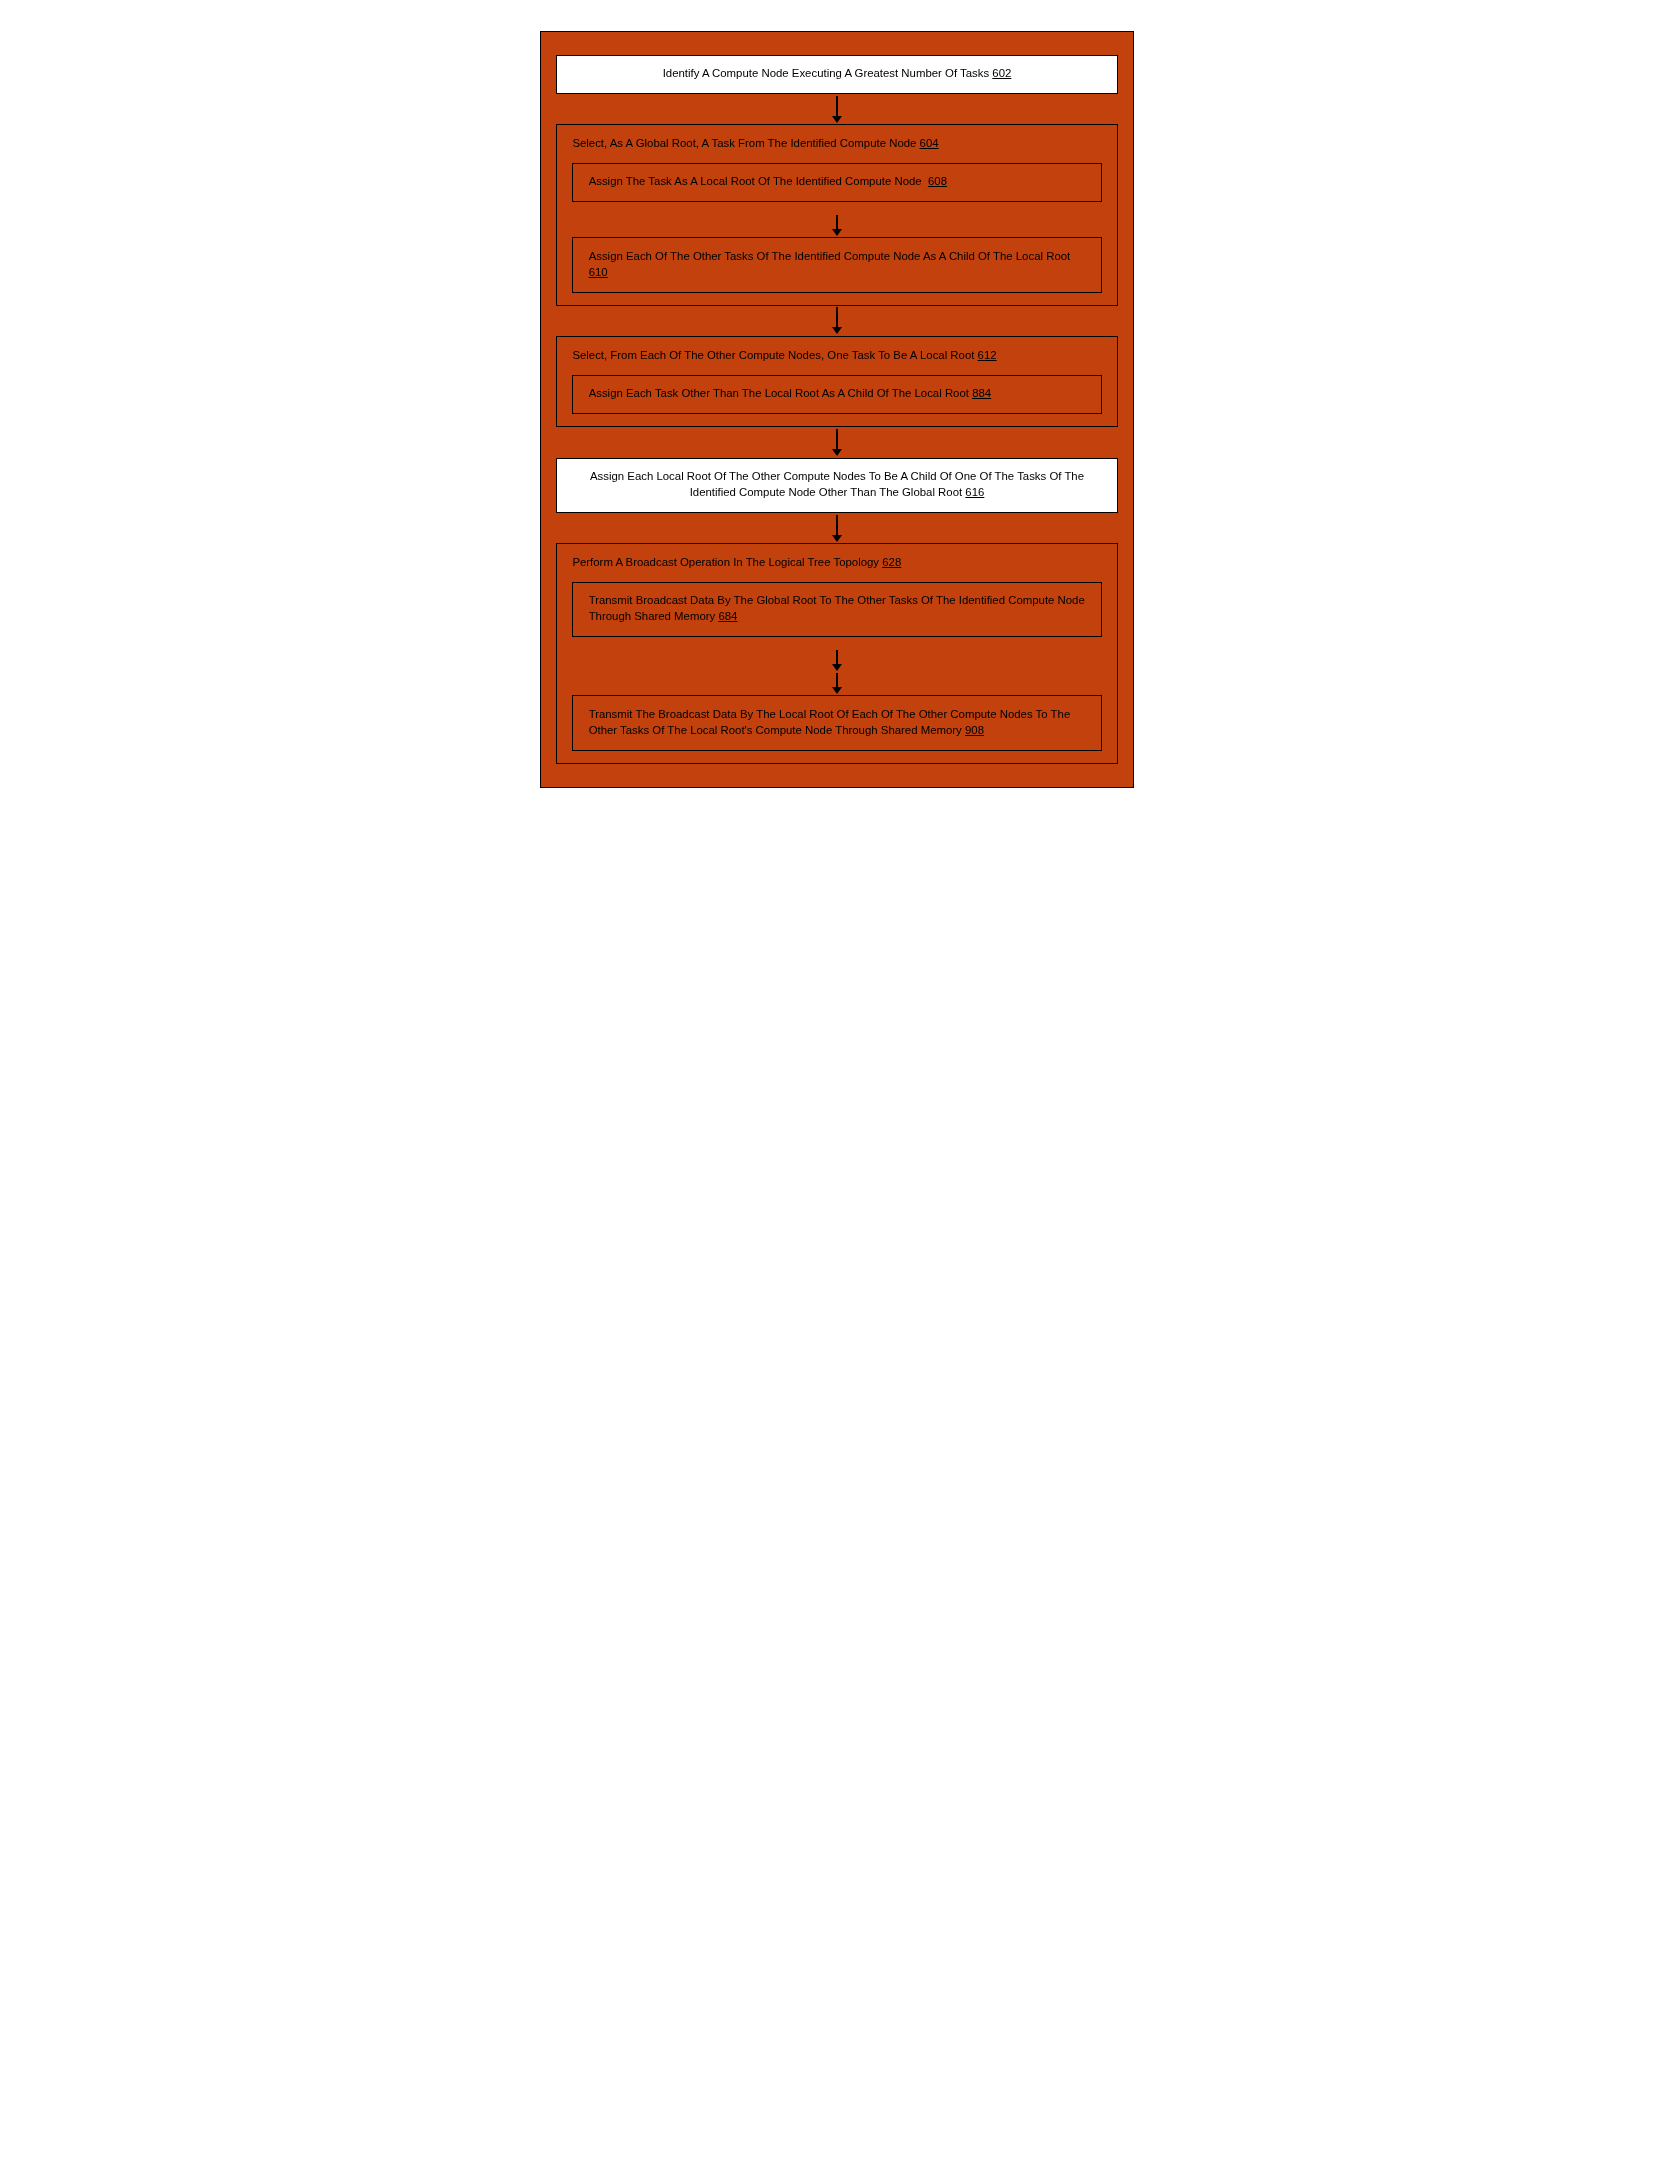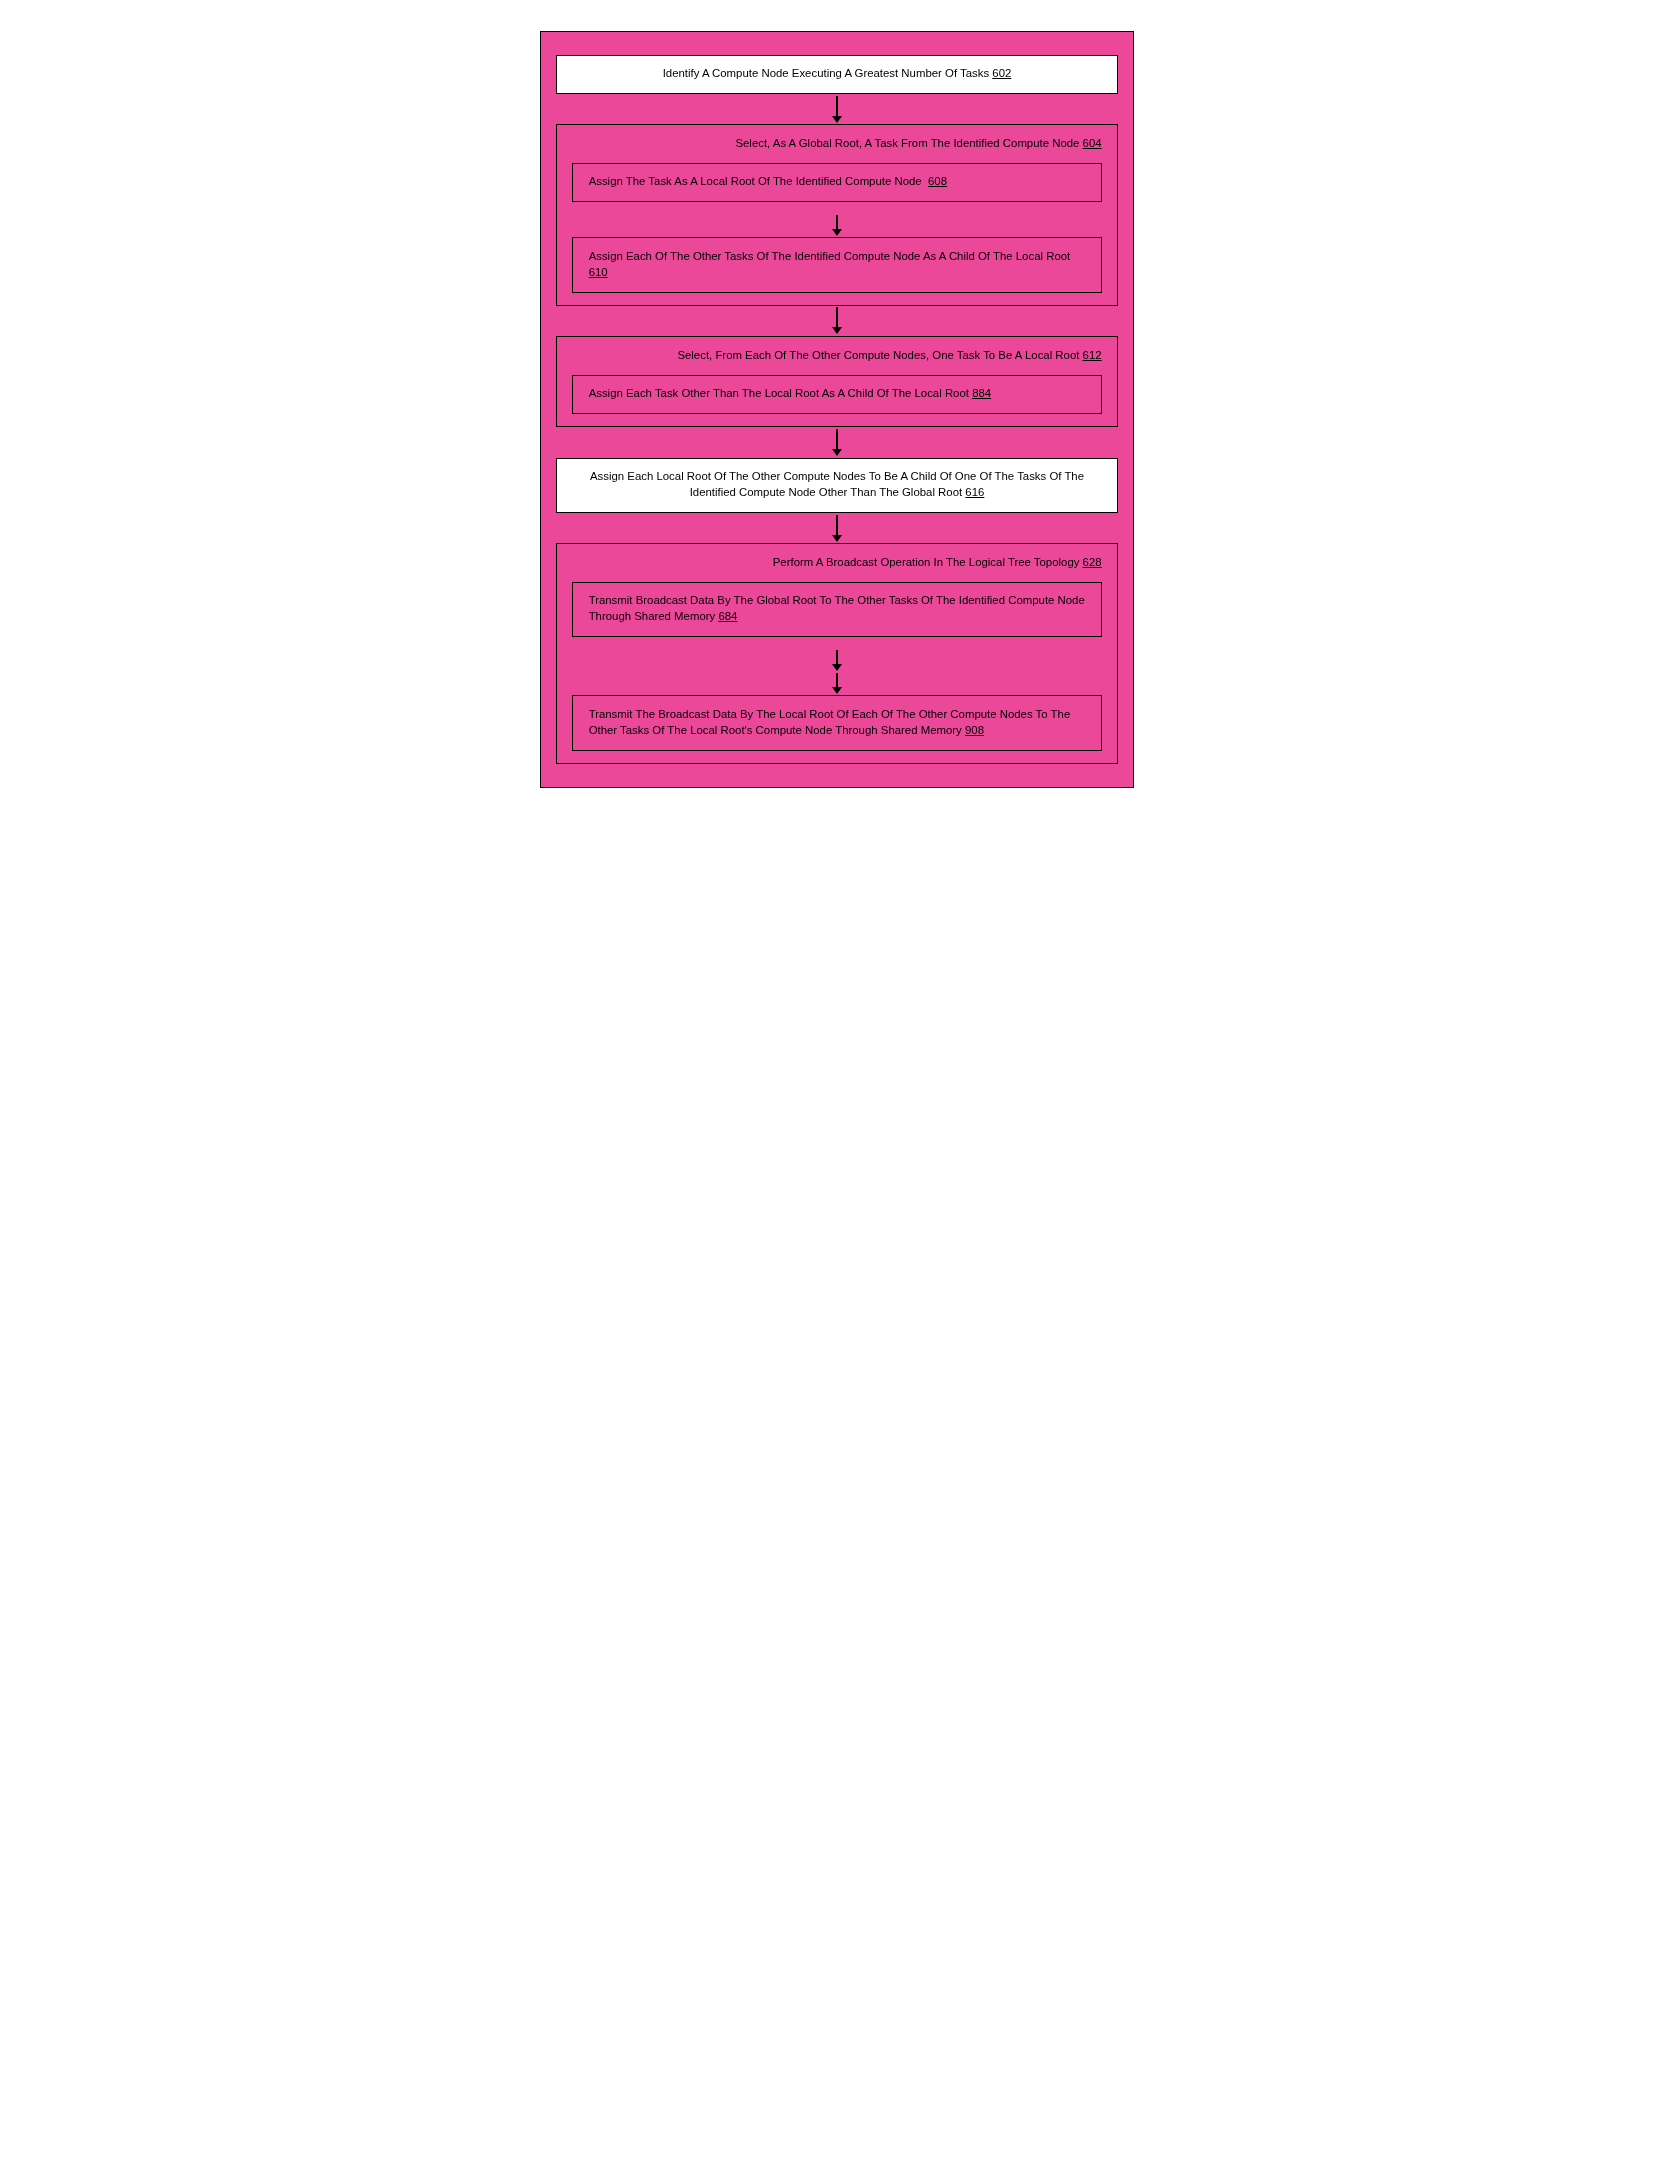--- a/index.html
+++ b/index.html
@@ -15,21 +15,21 @@
     }
 
     .diagram-container {
       width: 594px;
       display: flex;
       flex-direction: column;
       align-items: center;
       gap: 0;
       border: 1.5px solid #000;
       padding: 23px 15.2px;
-      background: #ec4899;
+      background: #c2410c;
     }
 
     .flow-node {
       border: 1.5px solid #000;
       padding: 10.7px 15.2px;
       text-align: center;
       font-size: 11.4px;
       line-height: 1.4;
       background: #fff;
       width: 100%;
@@ -43,21 +43,21 @@
       border: 1.5px solid #000;
       width: 100%;
       padding: 0;
       display: flex;
       flex-direction: column;
       align-items: center;
     }
 
     .group-header {
       padding: 10.7px 15.2px;
-      text-align: right;
+      text-align: left;
       font-size: 11.4px;
       line-height: 1.4;
       width: 100%;
     }
 
     .group-inner {
       border: 1.5px solid #000;
       margin: 0 15.2px 12.2px 15.2px;
       width: calc(100% - 30.5px);
       padding: 10.7px 15.2px;

